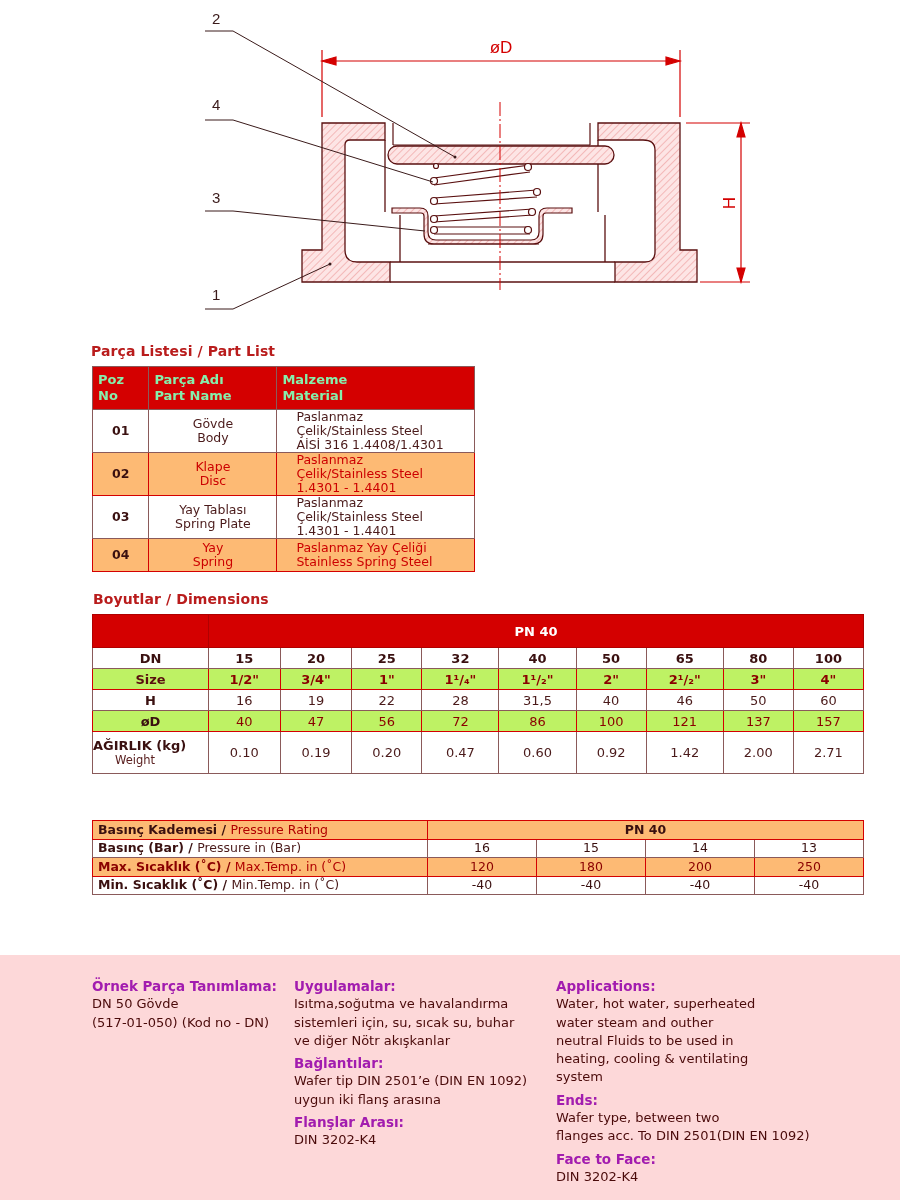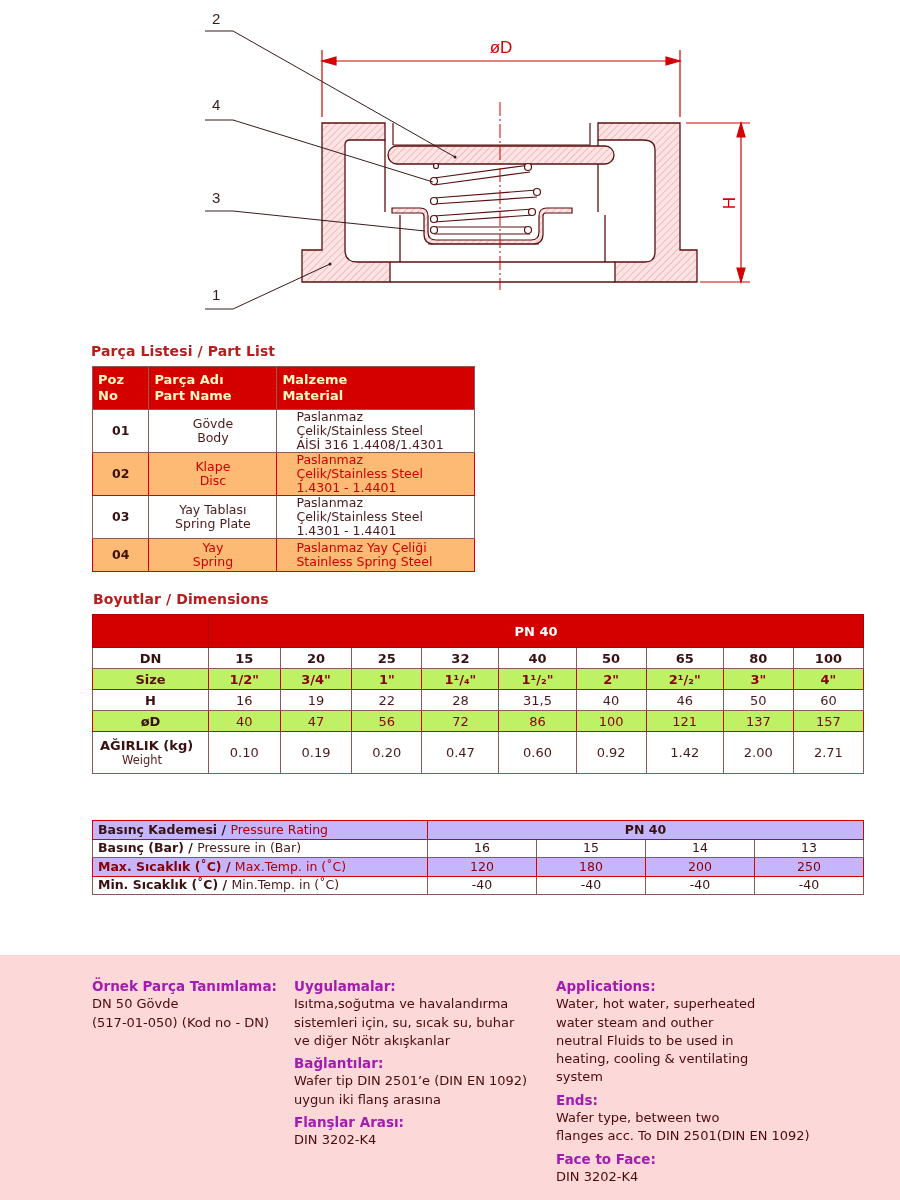--- a/index.html
+++ b/index.html
@@ -8,48 +8,48 @@
 
   #drawing { position: absolute; left: 0; top: 0; width: 900px; height: 330px; }
   .callout-num { font-family: "Liberation Sans", sans-serif; font-size: 15px; fill: #3a1a1a; }
 
   .section-title { position: absolute; font-size: 14px; font-weight: bold; color: #b91c1c; letter-spacing: 0.1px; }
 
   table { border-collapse: collapse; position: absolute; }
   
   #part-table { left: 92px; top: 366px; width: 383px; font-size: 12.5px; }
   #part-table td, #part-table th { border: 1px solid #8a5a5a; vertical-align: middle; }
-  #part-table th { background: #d40000; color: #fef9c3; text-align: left; font-weight: bold; padding: 5px 5px; line-height: 16px; font-size: 13px; }
+  #part-table th { background: #d40000; color: #86efac; text-align: left; font-weight: bold; padding: 5px 5px; line-height: 16px; font-size: 13px; }
   #part-table td { padding: 0 19px; line-height: 14px; height: 33px; color: #4a1a1a; }
   #part-table td.poz { font-weight: bold; color: #3a1010; width: 45px; }
   #part-table td.pname { width: 128px; text-align: center; }
   #part-table tr.alt td { background: #fdba74; color: #cc0000; border-color: #d40000; }
   #part-table tr.alt td.poz { color: #3a1010; }
 
   
   #dim-table { left: 92px; top: 614px; width: 772px; font-size: 13px; }
   #dim-table td { border: 1px solid #8a5a5a; text-align: center; vertical-align: middle; color: #4a1a1a; }
   #dim-table tr.pn-head td { background: #d40000; color: #ffffff; font-weight: bold; height: 33px; border-color: #b00000; }
   #dim-table tr.r td { height: 21px; }
   #dim-table tr.bold td { font-weight: bold; color: #3a1010; }
   #dim-table tr.alt td { background: #bef264; border-color: #d40000; }
   #dim-table tr.alt td.num { color: #8a0000; }
   #dim-table tr.size td { font-weight: bold; color: #5a0f0f; }
   #dim-table td.rowlabel { width: 116px; font-weight: bold; color: #3a1010; }
   #dim-table tr.weight td { height: 42px; }
-  #dim-table td.wlabel { text-align: left; padding-left: 7px; line-height: 14px; }
+  #dim-table td.wlabel { text-align: left; padding-left: 0; line-height: 14px; }
   #dim-table td.wlabel .w-main { font-weight: bold; font-size: 13px; color: #3a1010; display: block; }
   #dim-table td.wlabel .w-sub { font-weight: normal; font-size: 11.5px; color: #5a2020; display: block; padding-left: 22px; }
 
   #rating-table { left: 92px; top: 820px; width: 772px; font-size: 12.5px; }
   #rating-table td { border: 1px solid #8a5a5a; height: 18.5px; line-height: 16px; text-align: center; color: #3a1010; }
   #rating-table td.lbl { text-align: left; padding-left: 5px; width: 335px; }
   #rating-table .tr-bold { font-weight: bold; color: #3a1010; }
   #rating-table .en { color: #4a1a1a; font-weight: normal; }
-  #rating-table tr.alt td { background: #c4b5fd; border-color: #d40000; }
+  #rating-table tr.alt td { background: #fdba74; border-color: #d40000; }
   #rating-table tr.alt .en { color: #b00000; }
   #rating-table tr.redtxt .tr-bold, #rating-table tr.redtxt td.val { color: #8a0000; }
   #rating-table tr.redtxt .en { color: #b00000; }
   #rating-table td.pnmerged { font-weight: bold; color: #3a1010; }
 
   
   #footer { position: absolute; left: 0; top: 955px; width: 900px; height: 245px; background: #fdd8d9; }
   .fcol { position: absolute; top: 22px; font-size: 13px; line-height: 18.3px; color: #4a0a0a; }
   .fcol .fh { color: #a21caf; font-weight: bold; font-size: 13.5px; display: block; }
   .fcol .fp { display: block; white-space: pre-line; }

